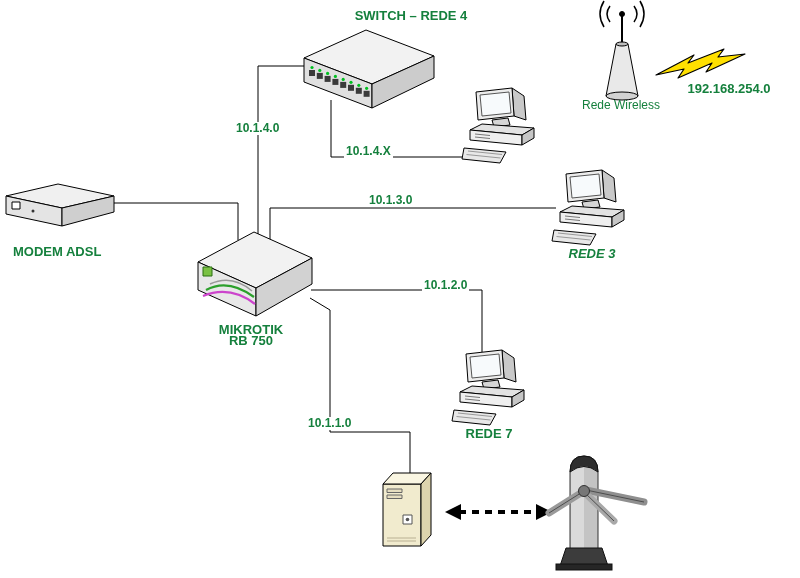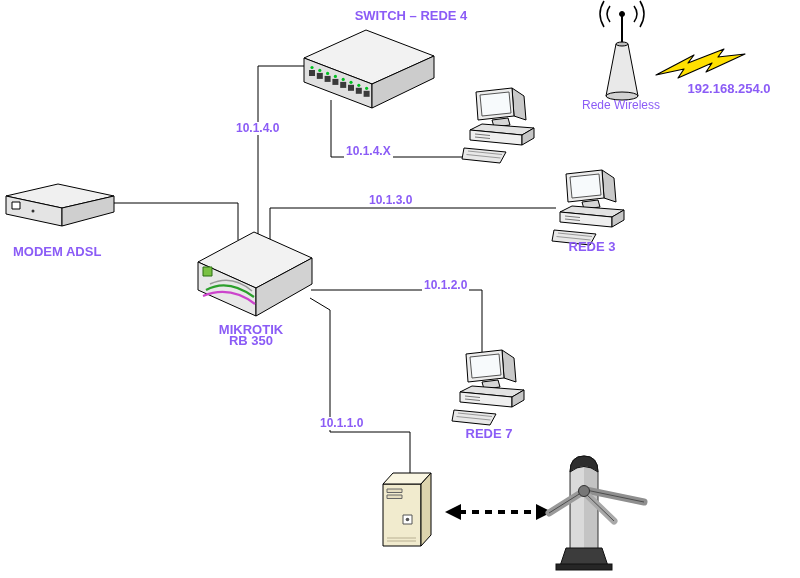--- a/index.html
+++ b/index.html
@@ -10,21 +10,21 @@
     width: 800px;
     height: 578px;
     background: #ffffff;
     overflow: hidden;
   }
   svg.diagram { position: absolute; left: 0; top: 0; }
   .lbl {
     position: absolute;
     font-size: 12px;
     font-weight: bold;
-    color: #8b5cf6;
+    color: #15803d;
     white-space: nowrap;
     line-height: 1.1;
   }
   .lbl.big { font-size: 13px; }
   .lbl.small { font-size: 12px; }
   .lbl.center { transform: translateX(-50%); text-align: center; }
   .lbl.normal { font-weight: normal; }
   .lbl.bg { background: #ffffff; padding: 0 2px; text-align: center; }
 </style>
 </head>
@@ -163,26 +163,26 @@
   <div class="lbl big center" style="left:729px; top:82px;">192.168.254.0</div>
 
   <div class="lbl bg" style="left:234px; top:122px;">10.1.4.0</div>
 
   <div class="lbl bg small" style="left:344px; top:145px;">10.1.4.X</div>
 
   <div class="lbl big" style="left:13px; top:245px;">MODEM ADSL</div>
 
   <div class="lbl bg" style="left:367px; top:194px;">10.1.3.0</div>
 
-  <div class="lbl big center" style="left:592px; top:240px;">REDE 3</div>
+  <div class="lbl big center" style="left:592px; top:247px;font-style:italic;">REDE 3</div>
 
   <div class="lbl big center" style="left:251px; top:323px;">MIKROTIK</div>
 
-  <div class="lbl big center" style="left:251px; top:334px;">RB 350</div>
+  <div class="lbl big center" style="left:251px; top:334px;">RB 750</div>
 
   <div class="lbl bg" style="left:422px; top:279px;">10.1.2.0</div>
 
   <div class="lbl big center" style="left:489px; top:427px;">REDE 7</div>
 
-  <div class="lbl bg" style="left:306px; top:417px;margin-left:12px;">10.1.1.0</div>
+  <div class="lbl bg" style="left:306px; top:417px;">10.1.1.0</div>
 
 
 </div>
 
 </body></html>

